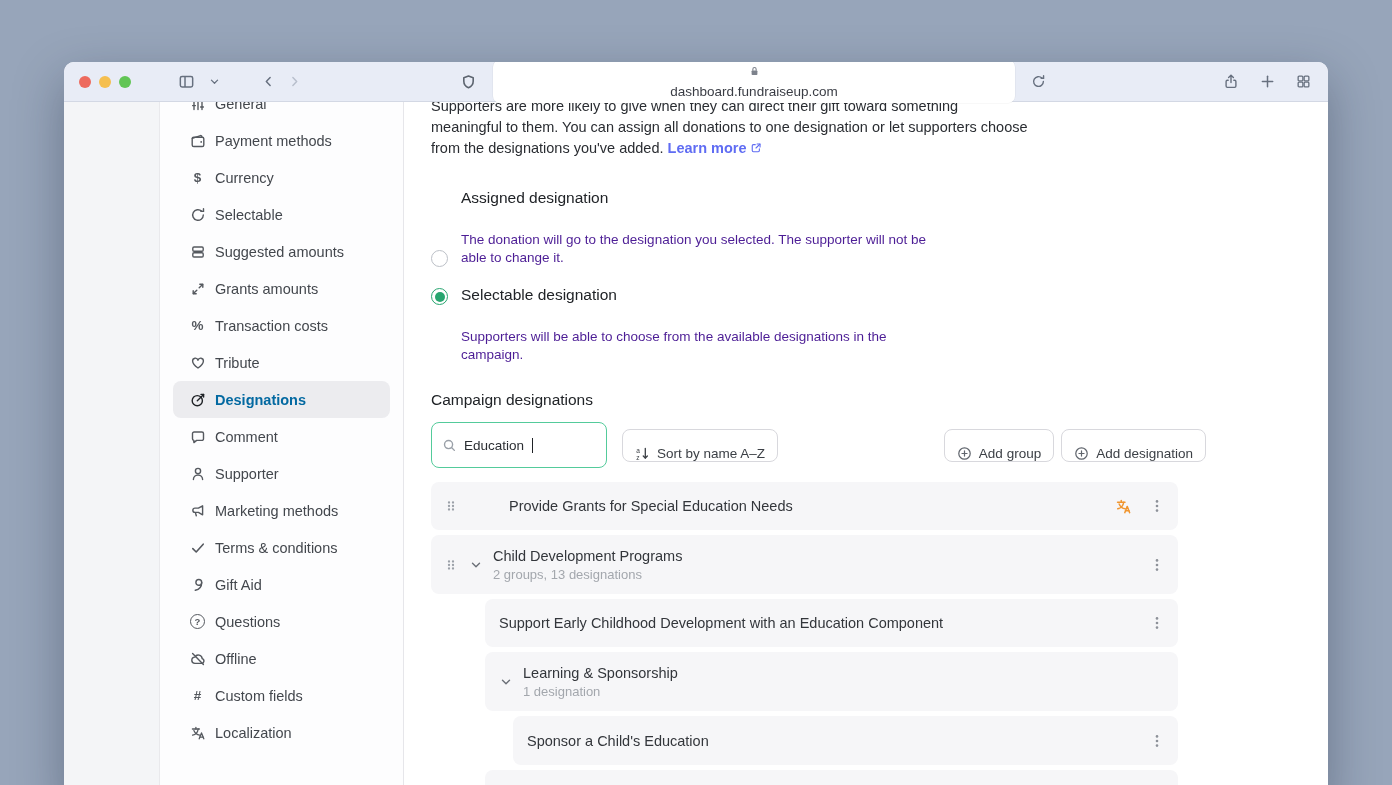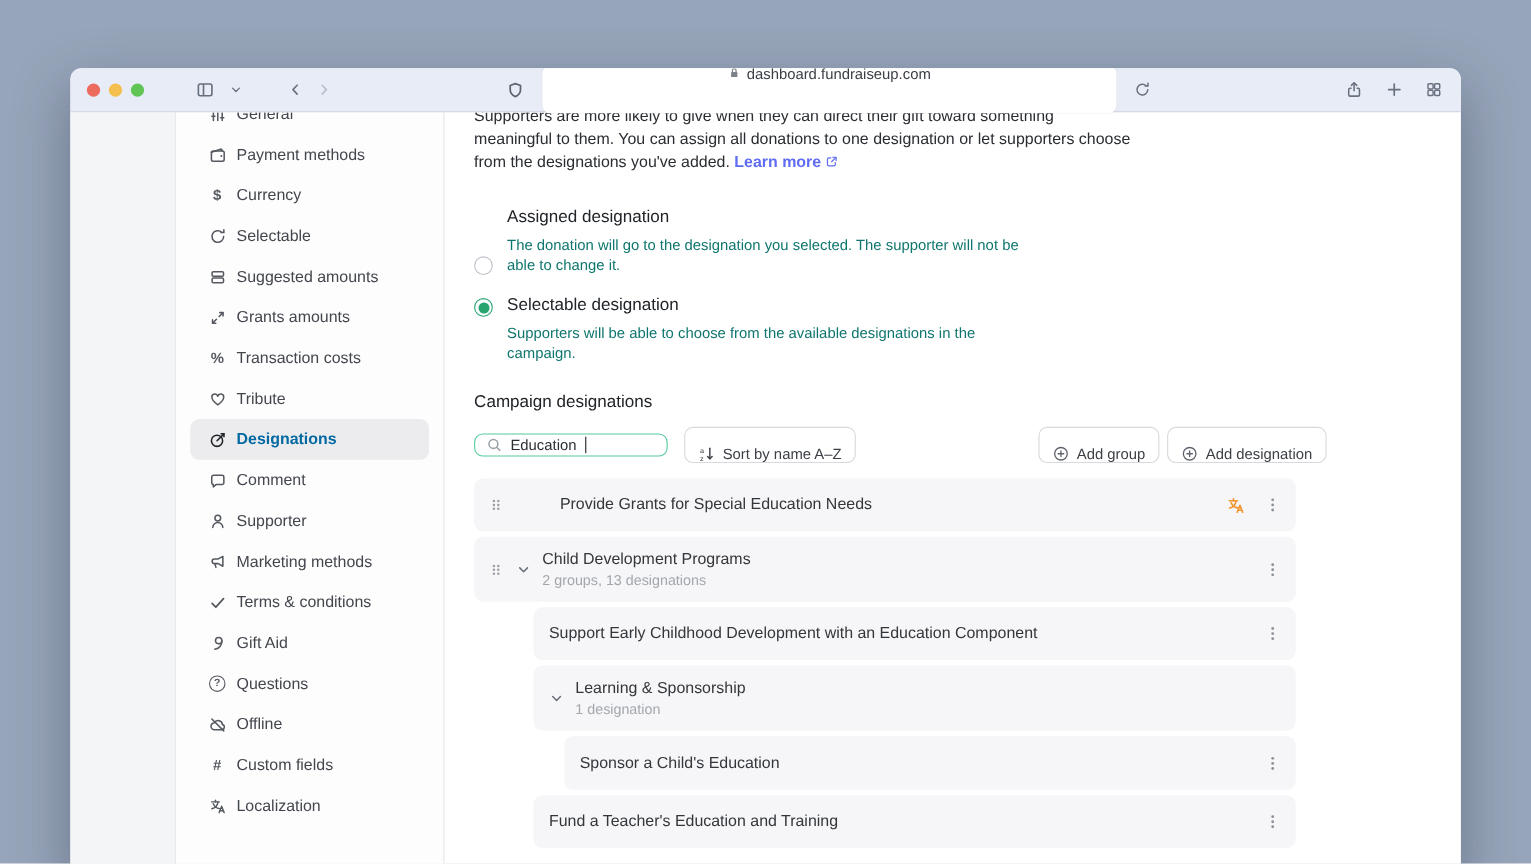--- a/index.html
+++ b/index.html
@@ -28,23 +28,24 @@
   .tb-ic { display:inline-flex; align-items:center; justify-content:center;
            width:26px; height:26px; color:#67707f; }
   .tb-ic svg { display:block; }
   .tb-ic.dim { color:#b8bfcc; }
   .tgl { margin-left:42px; }
   .chev-dn { margin-left:2px; }
   .nav-back { margin-left:28px; }
   .shield { margin-left:148px; }
   .urlbar {
     margin-left:12px; width:522px; height:43px; background:#fff;
-    border-radius:7px; display:flex; justify-content:center;
+    border-radius:7px; display:flex; align-items:center; justify-content:center;
     gap:6px; color:#3a3d45; font-size:13.5px;
     box-shadow:0 0 0 .5px rgba(0,0,0,.06);
+    flex-direction:column;
   }
   .refresh { margin-left:10px; }
   .tb-right { position:absolute; right:12px; display:flex; gap:10px; align-items:center; }
   
   .wbody { flex:1; display:flex; overflow:hidden; background:#fff; }
   .leftstrip { flex:0 0 96px; background:#f4f5f7; border-right:1px solid #e9e9ec; }
   
   .sidebar { flex:0 0 244px; border-right:1px solid #e6e6ea; background:#fdfdfe; overflow:hidden; }
   .slist { margin-top:-17px; padding:0 13px; }
   .sitem {
@@ -66,26 +67,26 @@
   .learn { color:#5f6cf3; font-weight:700; text-decoration:none; cursor:pointer; }
   .extlink { vertical-align:-1px; margin-left:3px; }
   .opt { display:flex; gap:13px; }
   .opt1 { margin-top:30px;align-items:flex-end; }
   .opt2 { margin-top:19px; }
   .radio { width:17px; height:17px; border-radius:50%; flex:0 0 17px; margin-top:2px;
            border:1.5px solid #bcc0c7; background:#fff; cursor:pointer; position:relative; }
   .radio.on { border-color:#27a56f; }
   .radio.on::after { content:""; position:absolute; inset:2.5px; border-radius:50%; background:#27a56f; }
   .optlabel { font-size:15.5px; color:#202327; }
-  .optdesc { margin-top:7px; width:480px; font-size:13.5px; line-height:18px; color:#0f766e; }
+  .optdesc { margin-top:24px; width:480px; font-size:13.5px; line-height:18px; color:#4c1d95; }
   .sect-title { margin-top:27px; font-size:15.5px; font-weight:400; color:#202327; }
   
   .controls { margin-top:13px; display:flex; align-items:center; }
   .searchbox {
-    width:176px; height:21px; border:1.5px solid #54cb9b; border-radius:8px;
+    width:176px; height:46px; border:1.5px solid #54cb9b; border-radius:8px;
     display:flex; align-items:center; gap:7px; padding:0 10px; background:#fff; cursor:text;
   }
   .searchbox .q { color:#2b2e33; font-size:13.5px; }
   .cursor { display:inline-block; width:1px; height:15px; background:#1f2226; margin-left:1px; vertical-align:-3px; }
   .btn {
     height:33px; border:1px solid #d8d8dd; border-radius:8px; background:#fff;
     display:inline-flex; align-items:flex-end; gap:7px; padding:0 12px;
     font-size:13.5px; color:#3c4046; cursor:pointer; white-space:nowrap;
     font-family:"Liberation Sans", sans-serif;
   }

